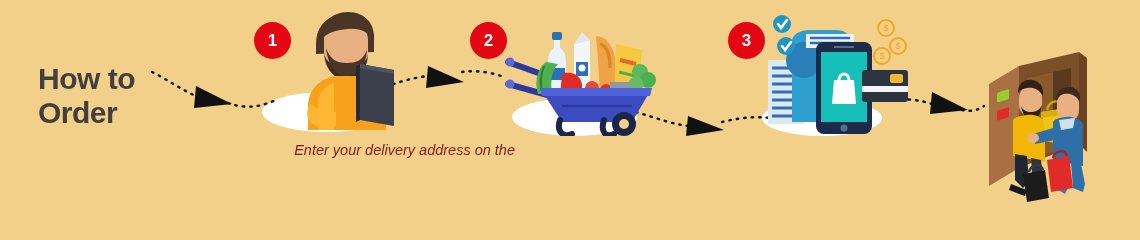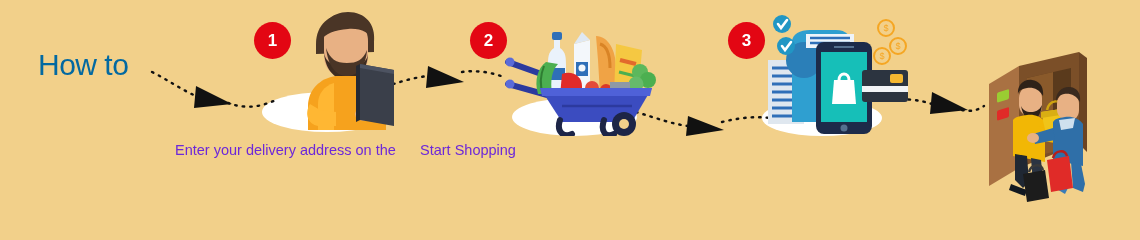--- a/index.html
+++ b/index.html
@@ -5,55 +5,56 @@
   html,body{margin:0;padding:0;}
   body{
     width:1140px;height:205px;overflow:hidden;
     background:#f2d08a;
     font-family:"Liberation Sans",sans-serif;
   }
   #banner{position:relative;width:1140px;height:205px;background:#f2d08a;}
 
   
   #title{
-    position:absolute;left:38px;top:48px;width:150px;
-    font-size:30px;line-height:1.12;font-weight:normal;
-    letter-spacing:-0.5px;color:#0369a1;
+    position:absolute;left:38px;top:62px;width:150px;
+    font-size:30px;line-height:1.12;font-weight:bold;
+    letter-spacing:-0.5px;color:#404040;
   }
   #title .t-line{display:block;}
 
   
   .step{position:absolute;top:0;height:205px;}
   .platform{
     position:absolute;background:#ffffff;border-radius:50%;
   }
   .badge{
     position:absolute;width:37px;height:37px;border-radius:50%;
     background:#e30613;color:#fff;font-weight:bold;font-size:17px;
     display:flex;align-items:center;justify-content:center;
     z-index:8;
   }
   .caption{
-    position:absolute;text-align:left;color:#6d28d9;
-    font-size:14.5px;line-height:1.5;
+    position:absolute;text-align:right;color:#7f1d1d;
+    font-size:14.5px;line-height:1.5;font-style:italic;
   }
 
   
   .connector{position:absolute;top:0;left:0;width:1140px;height:205px;
              pointer-events:none;z-index:3;}
 
   .art{position:absolute;z-index:5;}
 </style>
 </head>
 <body>
 
 <div id="banner">
 
   <div id="title">
     <span class="t-line">How to</span>
+    <span class="t-line">Order</span>
   </div>
 
   <svg class="connector" viewBox="0 0 1140 205">
     <g stroke="#111" stroke-width="2.4" stroke-linecap="round" fill="none" stroke-dasharray="1.5 6">
       <path d="M152,72 C168,80 182,90 196,96"></path>
       <path d="M228,103 C248,110 262,106 276,100"></path>
       <path d="M372,92 C392,84 410,78 428,76"></path>
       <path d="M462,72 C476,70 492,72 506,78"></path>
       <path d="M636,112 C656,118 672,124 688,126"></path>
       <path d="M722,122 C738,118 754,116 770,118"></path>
@@ -166,23 +167,20 @@
       <path d="M40,78 L152,78 L150,86 L42,86 Z" fill="#4f61d8"></path>
       <path d="M62,96 L132,96" stroke="#2c3a9e" stroke-width="2.5"></path>
 
       <path d="M60,110 C56,122 64,128 72,124" stroke="#1d2547" stroke-width="6" fill="none" stroke-linecap="round"></path>
       <path d="M104,110 C100,122 106,128 114,124" stroke="#1d2547" stroke-width="6" fill="none" stroke-linecap="round"></path>
 
       <circle cx="124" cy="114" r="12" fill="#1d2547"></circle>
       <circle cx="124" cy="114" r="5" fill="#f2d08a"></circle>
     </svg>
 
-    <div class="caption" style="left:-40px;top:140px;width:280px;">
-      <div>Start Shopping</div>
-    </div>
   </div>
 
   <div class="step" style="left:722px;width:200px;">
     <div class="badge" style="left:6px;top:22px;">
       <span>3</span>
     </div>
 
     <div class="platform" style="left:40px;top:100px;width:120px;height:36px;"></div>
 
     <svg class="art" style="left:36px;top:12px;" width="150" height="122" viewBox="0 0 150 122">

